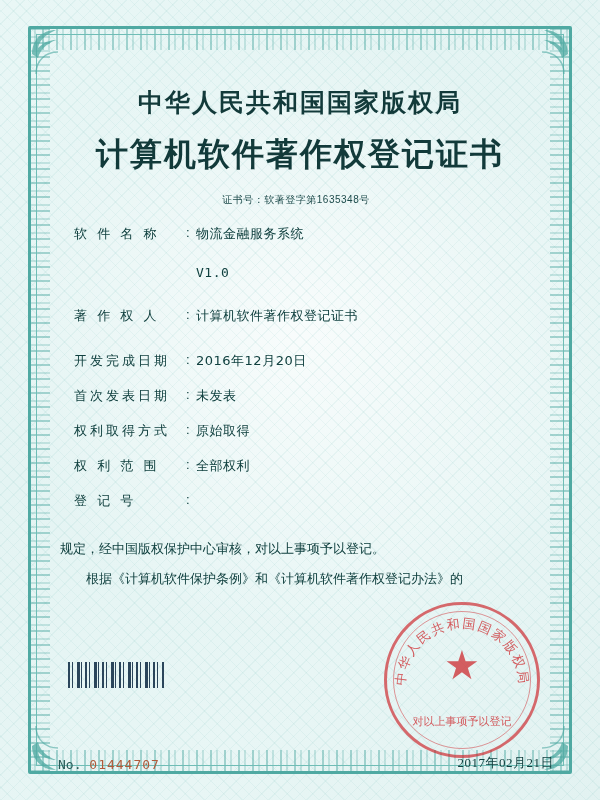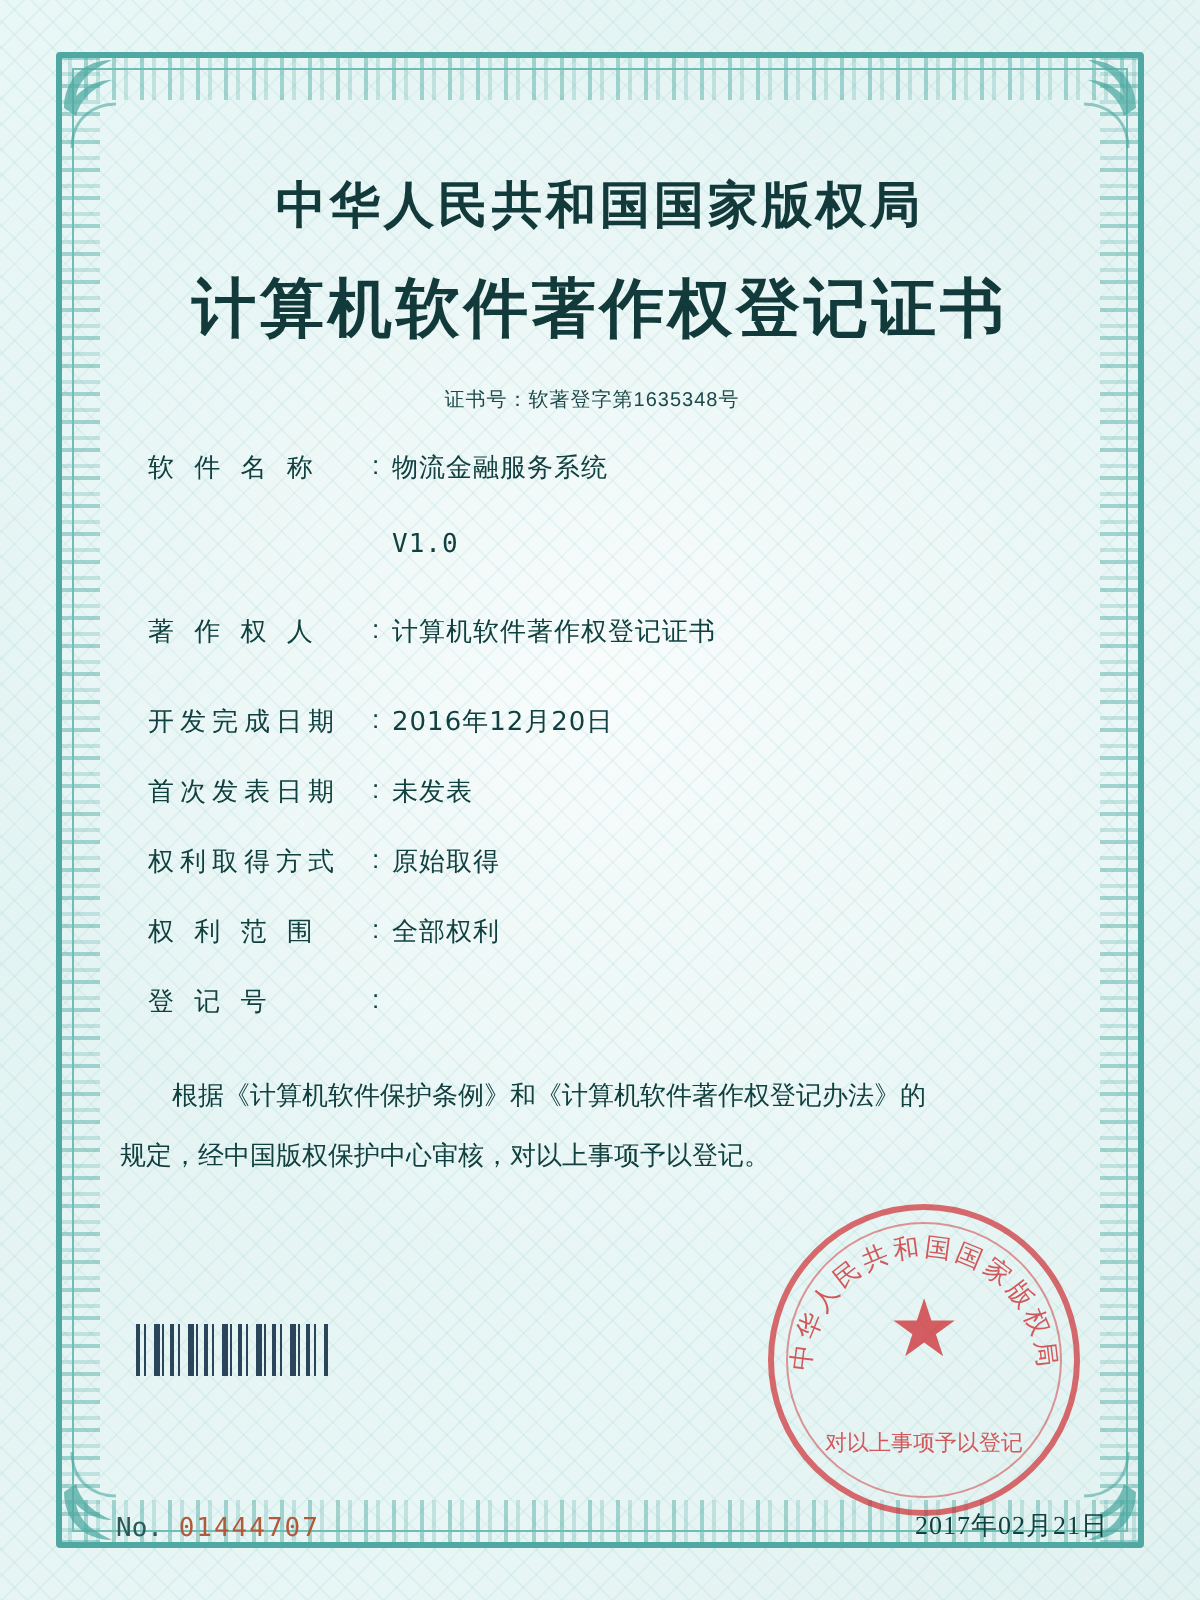--- a/index.html
+++ b/index.html
@@ -352,22 +352,22 @@
       </div>
 
       <div class="field-row">
         <span class="field-label">登 记 号</span>
         <span class="field-colon">:</span>
       </div>
 
     </div>
 
     <div class="statement">
+      <div>规定，经中国版权保护中心审核，对以上事项予以登记。</div>
       <div><span class="indent"></span><span>根据《计算机软件保护条例》和《计算机软件著作权登记办法》的</span></div>
-      <div>规定，经中国版权保护中心审核，对以上事项予以登记。</div>
     </div>
 
   </div>
 
   <div class="barcode"></div>
 
   <div class="seal">
     <div class="seal-inner-ring"></div>
     <svg class="seal-arc" viewBox="0 0 150 150">
       <defs>

